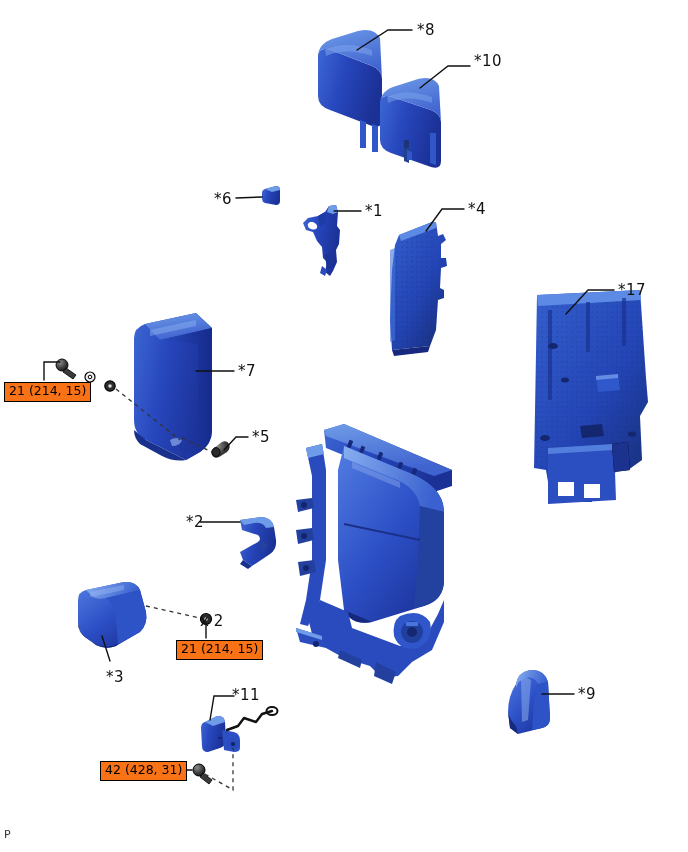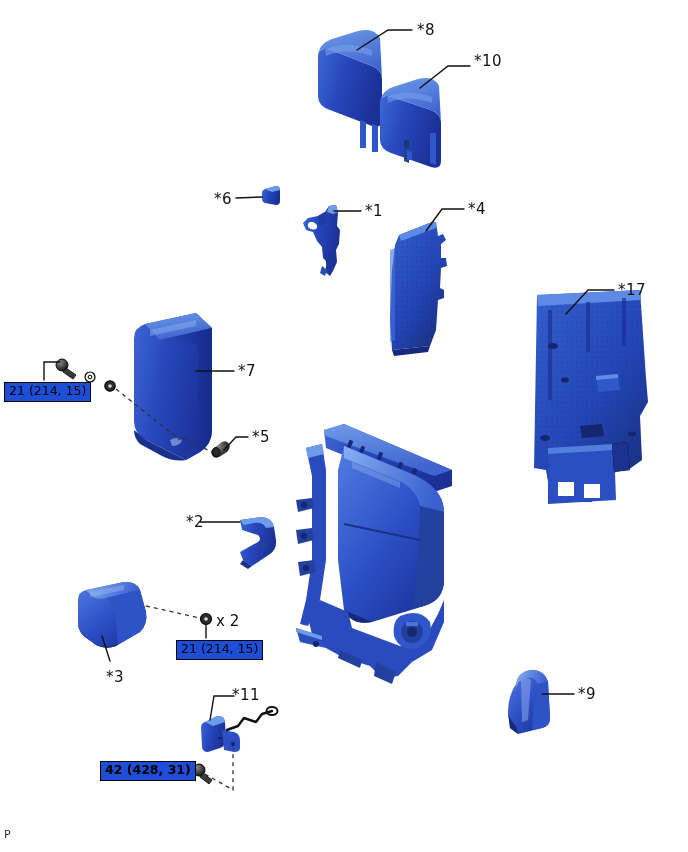--- a/index.html
+++ b/index.html
@@ -2,21 +2,21 @@
 <html><head>
 <meta charset="utf-8">
 <style>
   html,body{margin:0;padding:0;background:#ffffff;}
   body{width:688px;height:852px;position:relative;overflow:hidden;
        font-family:"DejaVu Sans","Liberation Sans",sans-serif;color:#1a1a1a;}
   #stage{position:absolute;inset:0;}
   svg.layer{position:absolute;left:0;top:0;width:688px;height:852px;overflow:visible;}
   .callout{position:absolute;font-size:15px;letter-spacing:.5px;white-space:nowrap;
            color:#111;font-family:"DejaVu Sans","Liberation Sans",sans-serif;}
-  .torque{position:absolute;border:1.5px solid #000;background:#1d4ed8;
+  .torque{position:absolute;border:1.5px solid #000;background:#f97316;
           font-size:12.5px;padding:2px 4px 3px 4px;white-space:nowrap;line-height:1;
           font-family:"DejaVu Sans","Liberation Sans",sans-serif;color:#000;}
   .xmark{position:absolute;font-size:15px;color:#111;white-space:nowrap;}
   .pagemark{position:absolute;left:4px;top:828px;font-size:11px;color:#333;}
 </style>
 </head>
 <body>
 
 <div id="stage">
 
@@ -302,18 +302,18 @@
   <div class="callout" style="left:214px;top:190px;">*6</div>
   <div class="callout" style="left:238px;top:362px;">*7</div>
   <div class="callout" style="left:417px;top:21px;">*8</div>
   <div class="callout" style="left:578px;top:685px;">*9</div>
   <div class="callout" style="left:474px;top:52px;">*10</div>
   <div class="callout" style="left:232px;top:686px;text-align:center;">*11</div>
   <div class="callout" style="left:618px;top:281px;">*17</div>
 
   <div class="torque" style="left:4px;top:382px;">21 (214, 15)</div>
   <div class="torque" style="left:176px;top:640px;">21 (214, 15)</div>
-  <div class="torque" style="left:100px;top:761px;font-weight:bold;">42 (428, 31)</div>
-
-  <div class="xmark" style="left:216px;top:612px;text-align:right;">x 2</div>
+  <div class="torque" style="left:100px;top:761px;">42 (428, 31)</div>
+
+  <div class="xmark" style="left:200px;top:612px;text-align:right;">x 2</div>
 
   <div class="pagemark">P</div>
 </div>
 
 </body></html>

